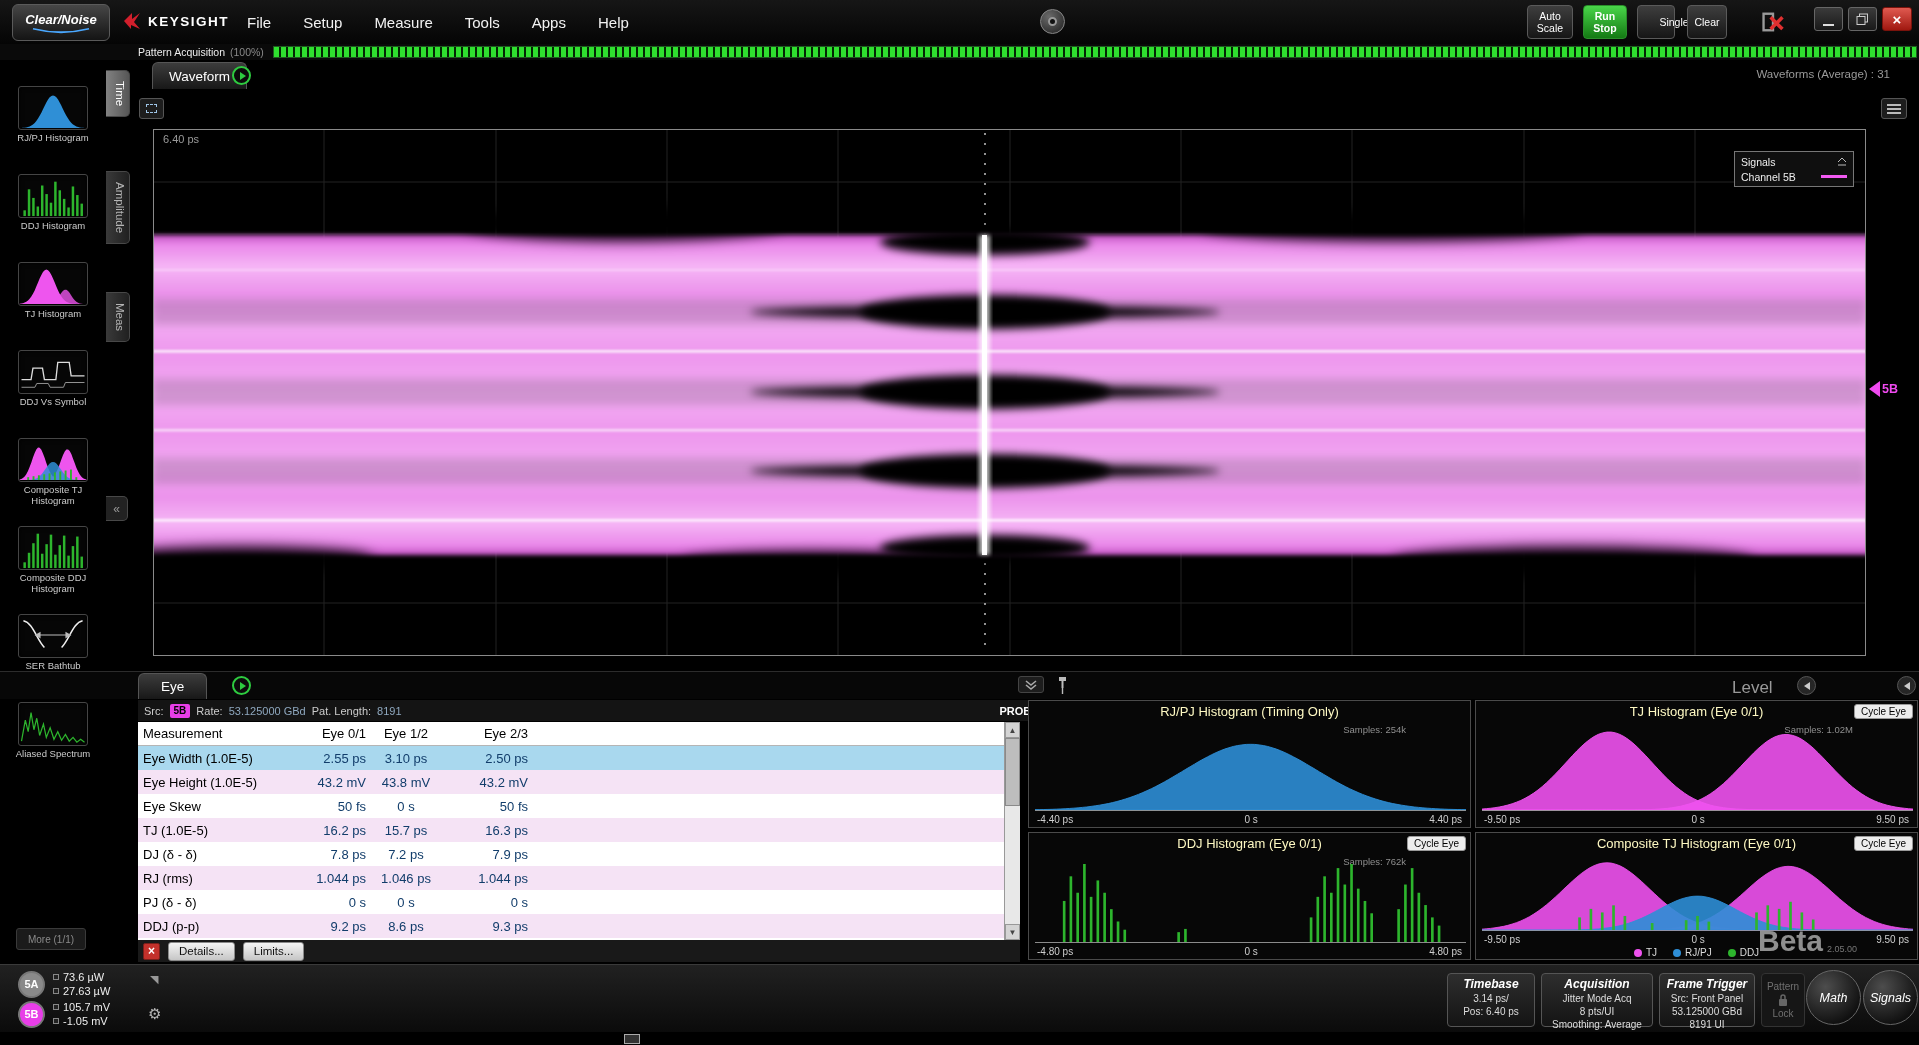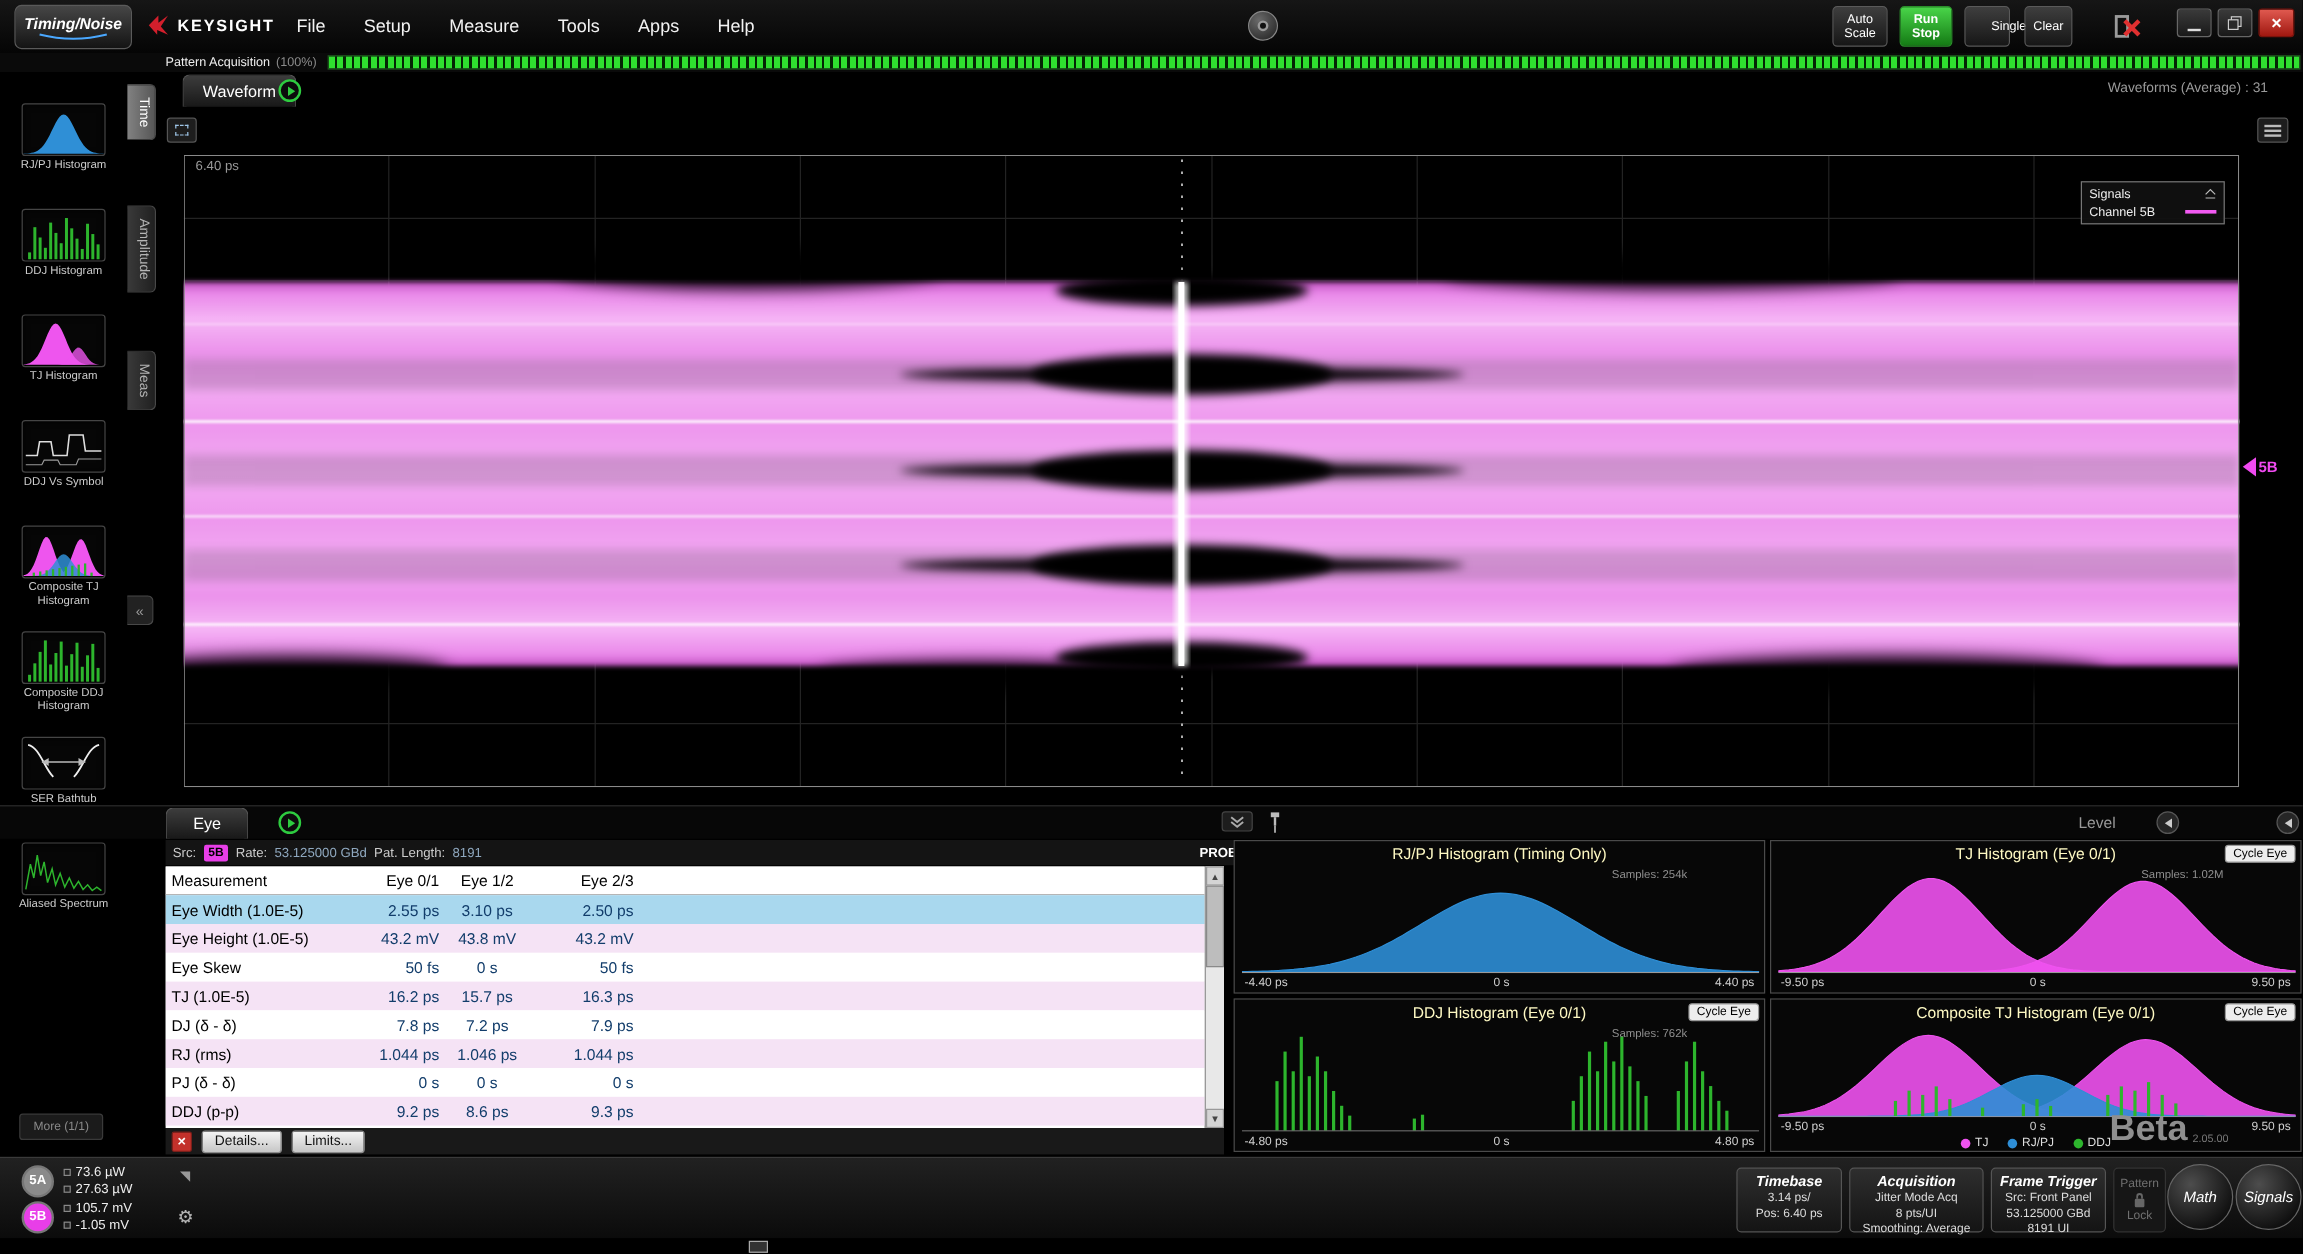--- a/index.html
+++ b/index.html
@@ -73,21 +73,21 @@
 .mk-label{color:#f04af0;font-size:12.5px;font-weight:bold;}
 
 
 #divider-row{position:absolute;left:0;top:671px;width:1919px;height:28px;background:#070707;border-top:1px solid #2c2c2c;}
 #eye-tab{position:absolute;left:138px;top:1px;height:26px;padding:0 22px;background:linear-gradient(#3c3c3c,#181818);border:1px solid #555;border-bottom:none;border-radius:6px 6px 0 0;color:#fff;font-size:13.5px;display:flex;align-items:center;}
 #eye-play{position:absolute;left:232px;top:4px;}
 #collapse-panel-btn{position:absolute;left:1018px;top:4px;width:26px;height:17px;background:#1d1d1d;border:1px solid #444;border-radius:3px;display:flex;align-items:center;justify-content:center;}
 #collapse-panel-btn svg{width:16px;height:12px;}
 #pin-btn{position:absolute;left:1056px;top:3px;width:13px;height:20px;}
 #pin-btn svg{width:100%;height:100%;}
-#level-label{position:absolute;left:1732px;top:6px;font-size:13px;color:#999;cursor:pointer;}
+#level-label{position:absolute;left:1732px;top:6px;font-size:17px;color:#999;cursor:pointer;}
 .arrow-circle{width:19px;height:19px;border-radius:50%;background:#262626;border:1px solid #555;display:flex;align-items:center;justify-content:center;}
 #graphs-arrow1{position:absolute;left:1797px;top:4px;}
 #graphs-label{position:absolute;left:1840px;top:6px;font-size:12.5px;color:#fff;cursor:pointer;margin-top:27px;}
 #graphs-arrow2{position:absolute;left:1897px;top:4px;}
 .tri-left-sm{width:0;height:0;border-top:4px solid transparent;border-bottom:4px solid transparent;border-right:6px solid #ccc;}
 
 
 #eye-info{position:absolute;left:138px;top:700px;width:936px;height:21px;background:#141414;display:flex;align-items:center;gap:6px;padding:0 6px;font-size:11px;}
 #eye-info .lbl{color:#ccc;}
 #eye-info .val{color:#8fa8bf;}
@@ -156,21 +156,21 @@
 #bottom-strip{position:absolute;left:0;top:1032px;width:1919px;height:13px;background:#000;}
 #task-icon{position:absolute;left:624px;top:2px;width:16px;height:10px;border:1px solid #aaa;background:#333;}
 </style>
 </head>
 <body>
 
 <div id="app">
 
   <div id="topbar">
     <div id="app-btn">
-      <span>Timing/Noise</span>
+      <span>Clear/Noise</span>
       <svg class="jn-arc" viewBox="0 0 70 8">
           <path d="M3,2 Q35,10 67,2" stroke="#4aa8ff" stroke-width="2" fill="none"></path>
         </svg>
     </div>
     <div id="brand">
       <svg class="klogo" viewBox="0 0 20 20">
           <polygon points="2,10 10,2 10,8 18,2 12,11 18,18 9,14 9,18" fill="#d21f2c"></polygon>
         </svg>
       <span class="kname">KEYSIGHT</span>
     </div>

